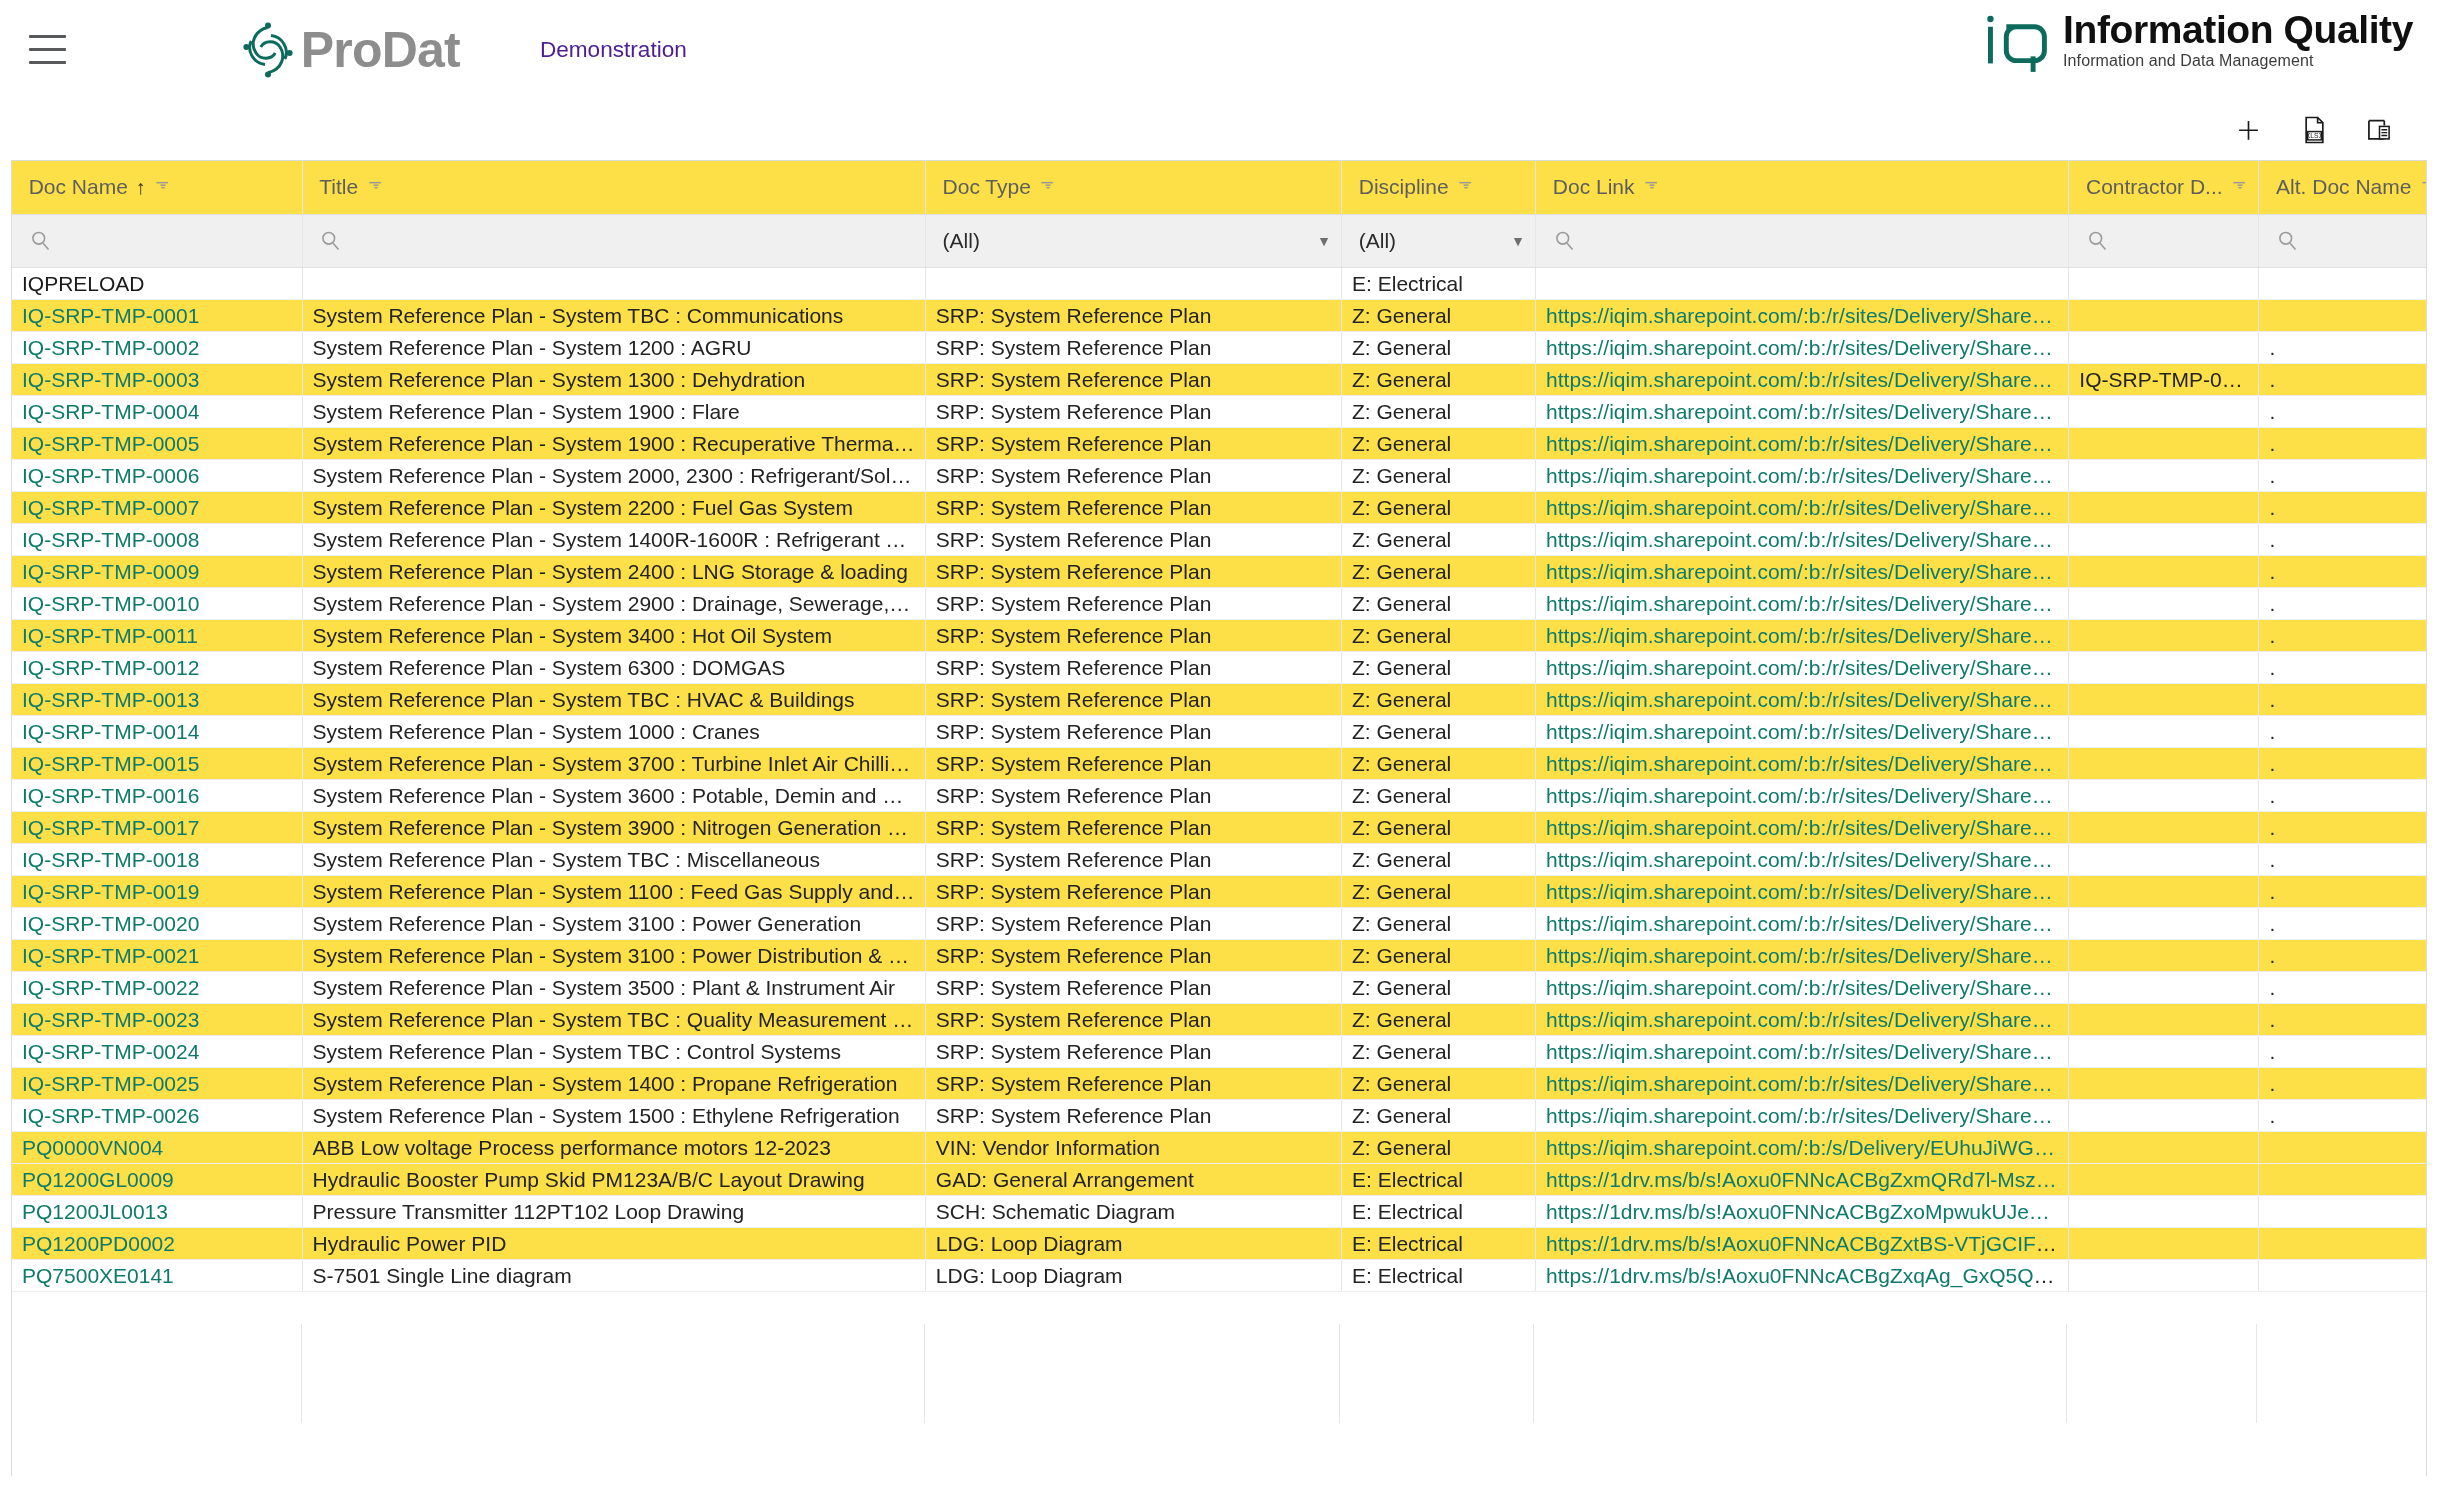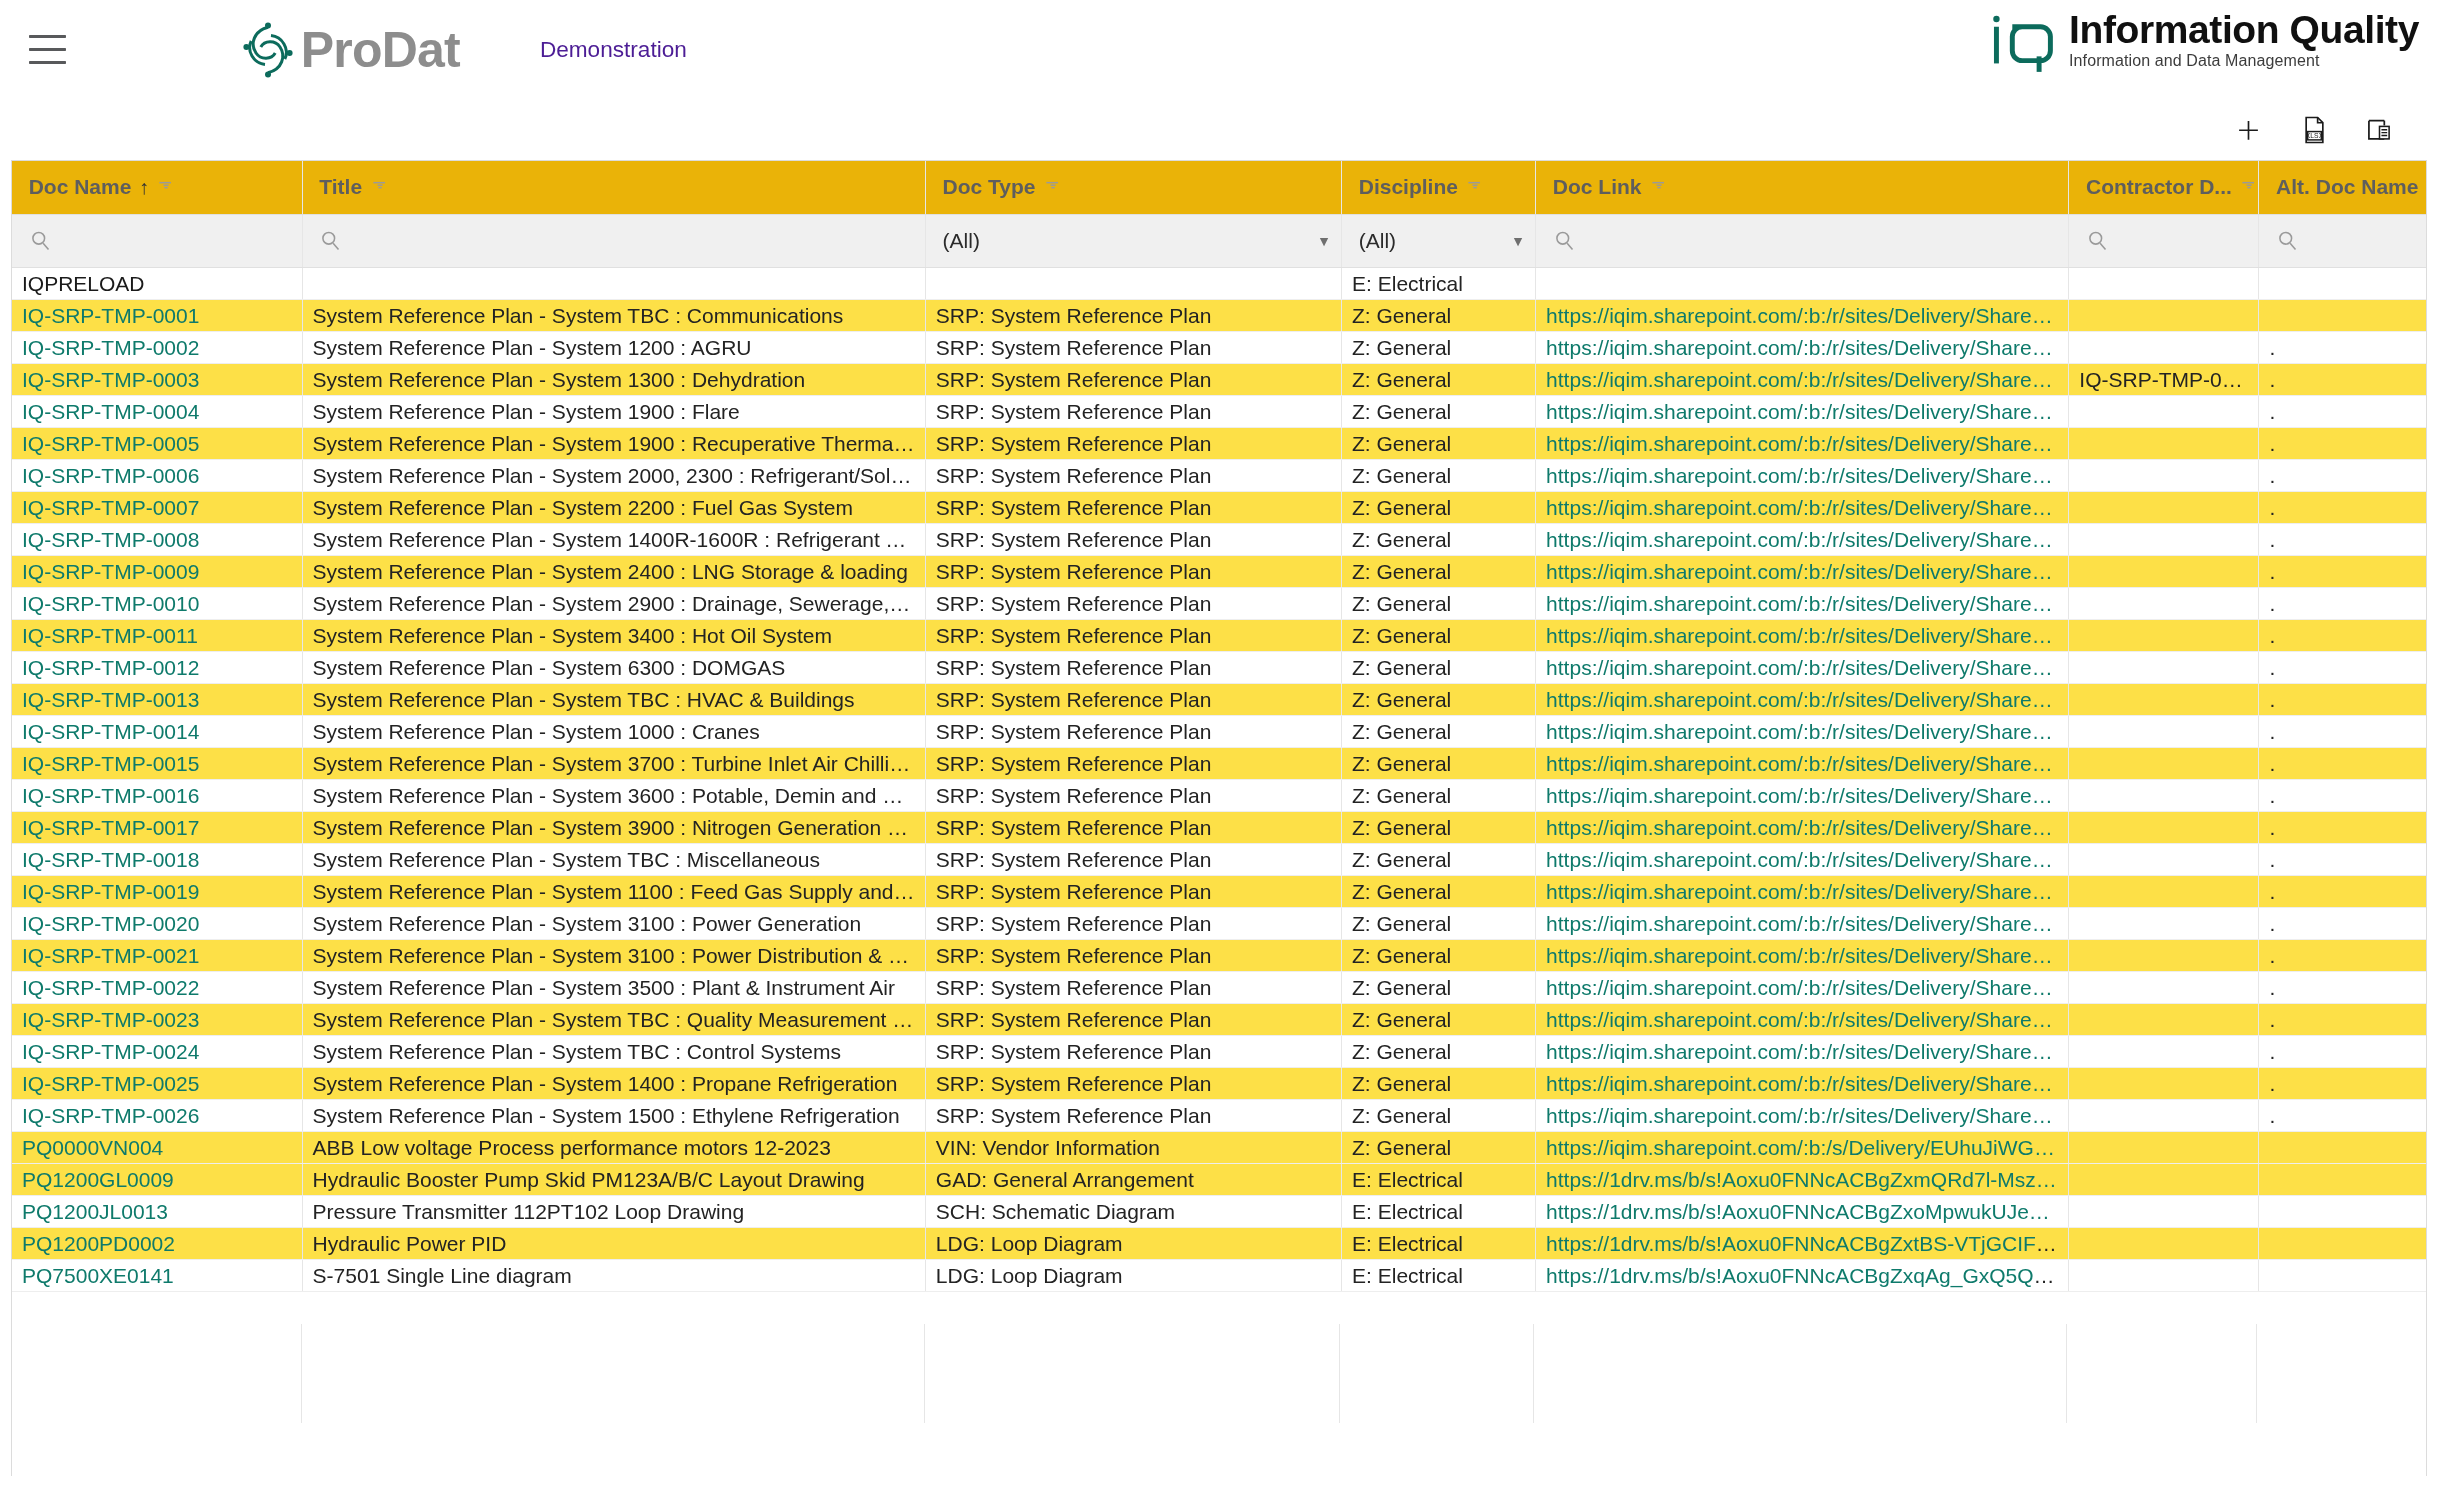--- a/index.html
+++ b/index.html
@@ -42,21 +42,21 @@
     letter-spacing: -0.8px;
     margin-left: 3.3px;
   }
   .env-label {
     margin-left: 80px;
     font-size: 22.6px;
     color: #4c1d95;
   }
   .iq-logo-wrap {
     position: absolute;
-    right: 19px;
+    right: 25px;
     top: 6.7px;
     display: flex;
     align-items: center;
   }
   .iq-mark { width: 72px; height: 67px; }
   .iq-text-block { margin-left: 8.4px; }
   .iq-title {
     font-size: 39px;
     font-weight: bold;
     color: #101010;
@@ -116,24 +116,24 @@
     text-align: left;
     vertical-align: middle;
     overflow: hidden;
     white-space: nowrap;
   }
   table.grid th:last-child, table.grid td:last-child { border-right: none; }
 
   
   thead tr.hdr th {
     height: 53px;
-    background: #eab308;
+    background: #fde047;
     border-bottom: 0.8px solid #e0e0e0;
     font-size: 21px;
-    font-weight: bold;
+    font-weight: normal;
     color: #5e5e5e;
     padding-left: 16.7px;
   }
   .hdr-inner { display: flex; align-items: center; gap: 7.5px; }
   .hdr-label { color: #5e5e5e; }
   .sort-arrow { font-size: 20px; color: #333; line-height: 1; }
   .filter-ico { display: inline-block; width: 18.4px; height: 16.7px; }
 
   
   thead tr.filters th {

